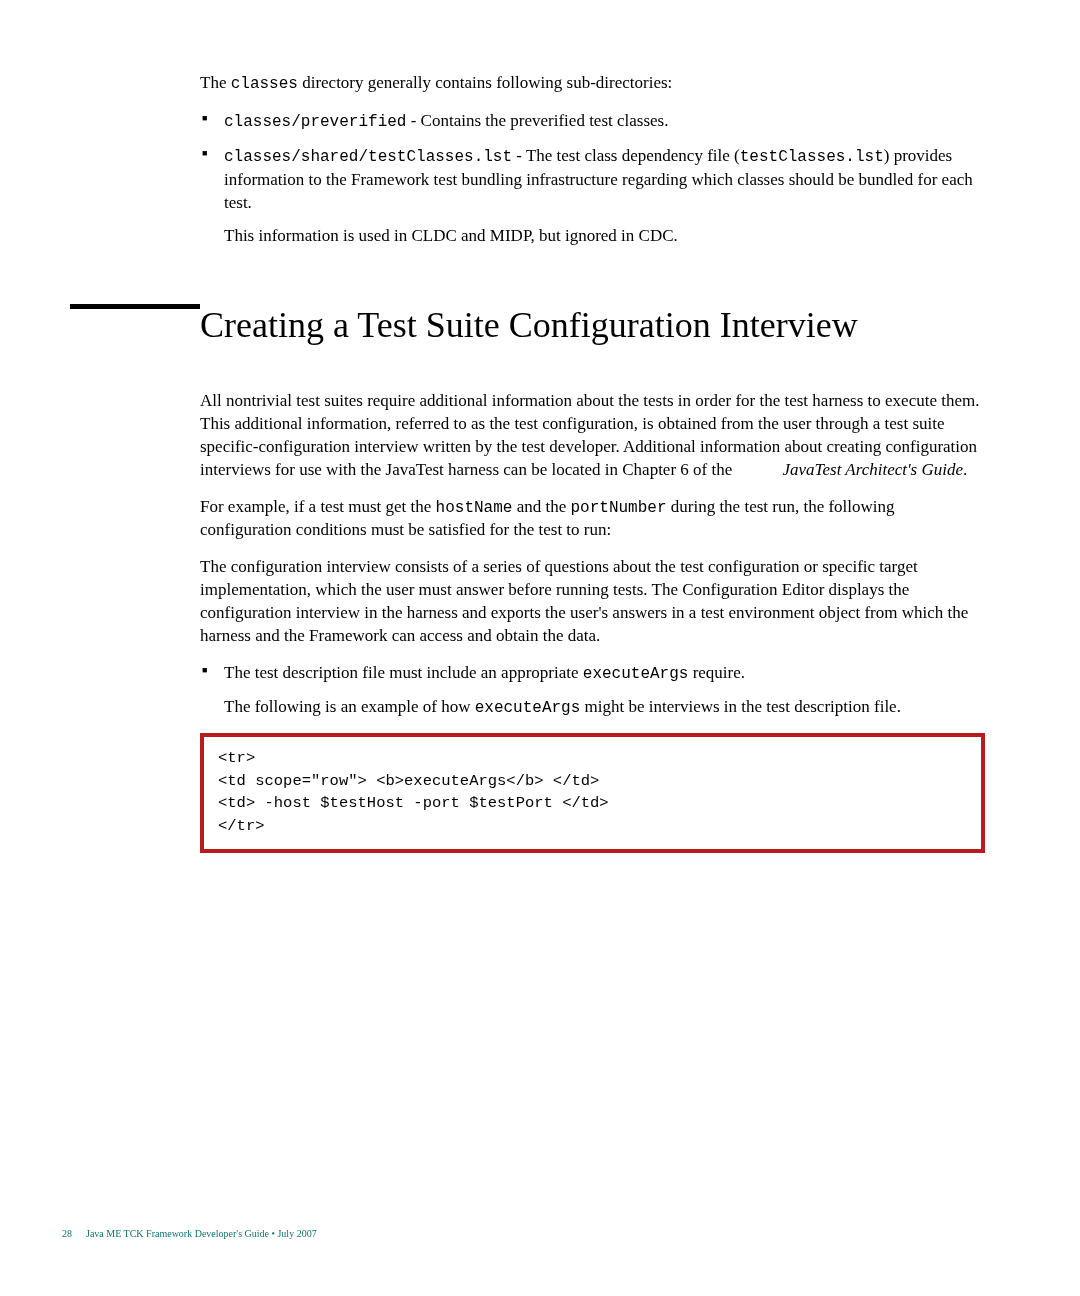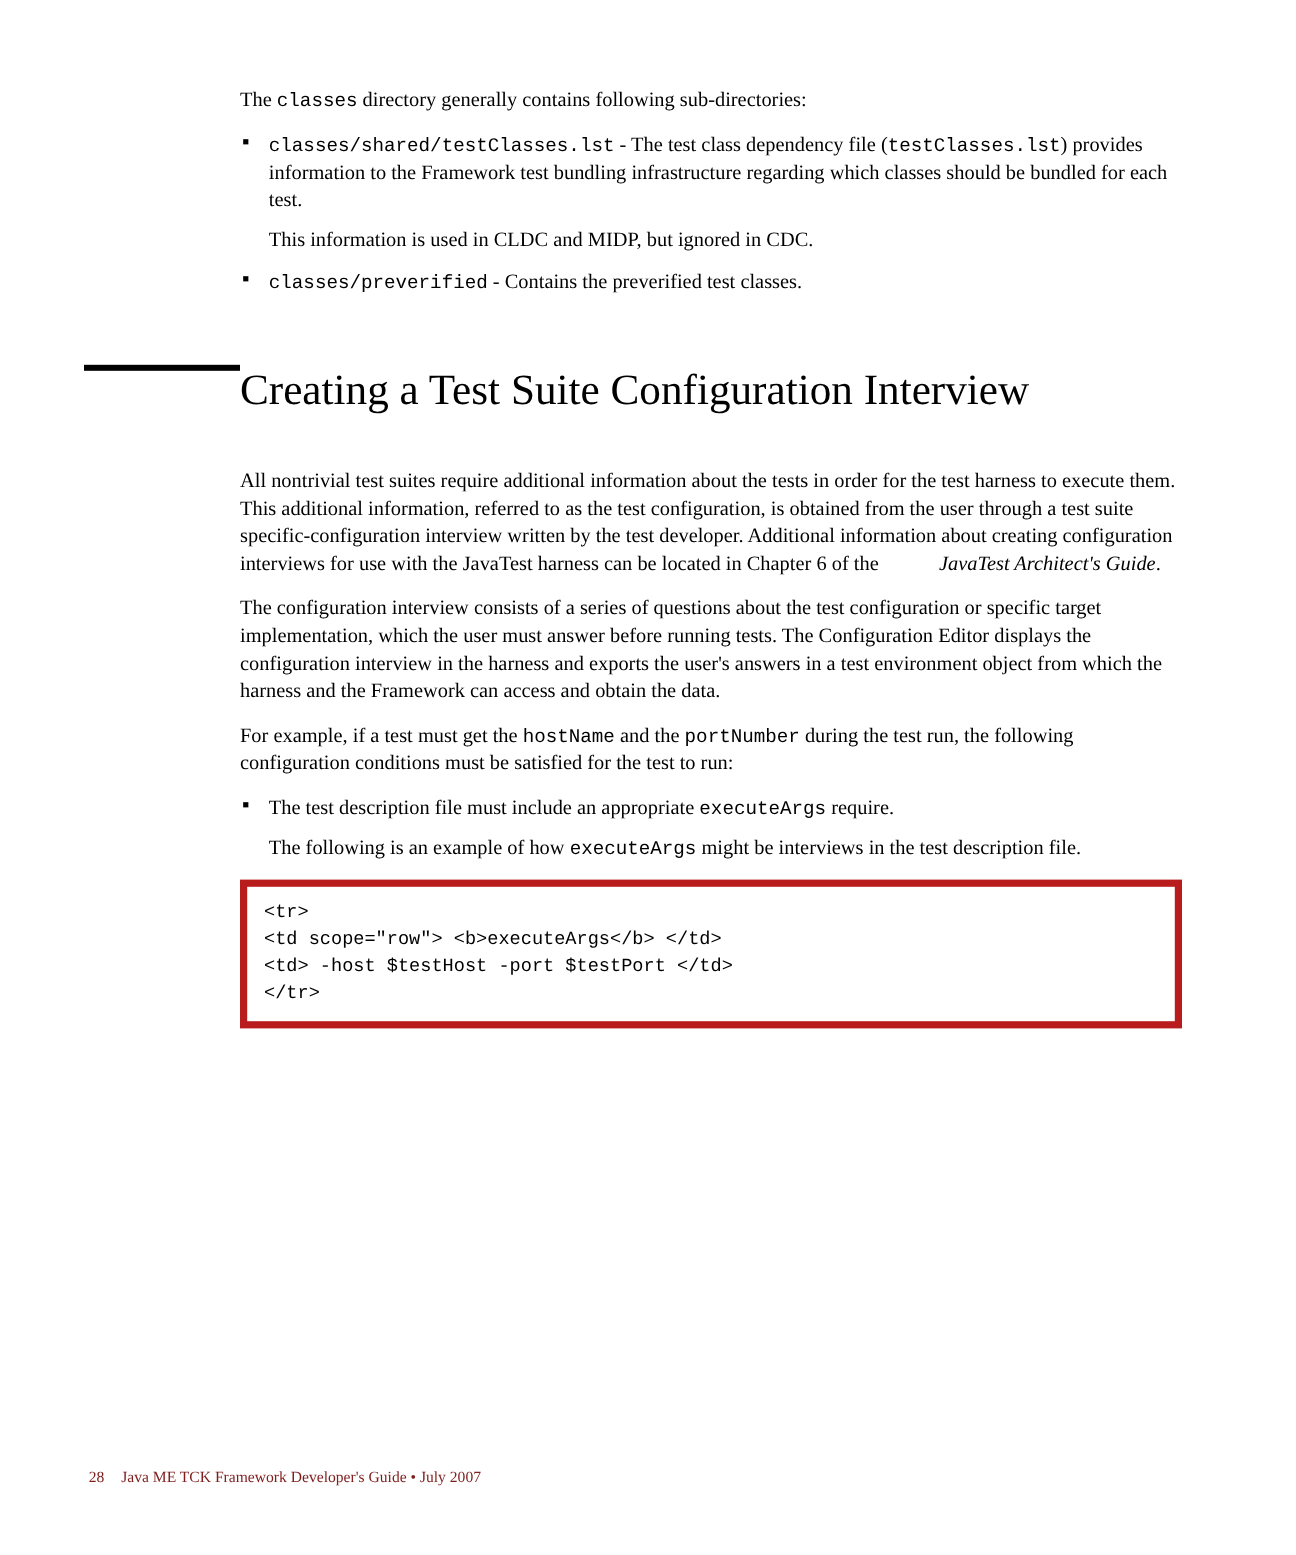--- a/index.html
+++ b/index.html
@@ -60,77 +60,77 @@
     height: 5px;
     background: #000;
   }
   .h1 {
     font-size: 36px;
     font-weight: normal;
     line-height: 1.18;
     margin: 30px 0 44px 0;
   }
   .code-box {
-    border: 6px solid #b91c1c;
+    border: 4px solid #b91c1c;
     font-family: "Courier New", Courier, monospace;
     font-size: 15.5px;
     padding: 10px 14px 12px 14px;
     margin: 6px 0 0 0;
     white-space: pre;
     line-height: 1.45;
   }
   .footer {
     position: absolute;
     bottom: 56px;
-    left: 74px;
-    font-size: 13px;
-    color: #7f1d1d;
+    left: 62px;
+    font-size: 10px;
+    color: #0f766e;
   }
   .footer .pg {
     font-weight: normal;
     margin-right: 14px;
   }
   .italic { font-style: italic; margin-left: 46px; }
 </style>
 </head>
 <body>
 
 <div class="page">
 
   <p>
     <span>The </span><span class="mono">classes</span><span> directory generally contains following sub-directories:</span>
   </p>
 
   <ul class="blk">
     <li>
+      <span class="mono">classes/preverified</span><span> - Contains the preverified test classes.</span>
+    </li>
+    <li>
       <span class="mono">classes/shared/testClasses.lst</span><span> - The test class dependency file (</span><span class="mono">testClasses.lst</span><span>) provides information to the Framework test bundling infrastructure regarding which classes should be bundled for each test.</span>
       <div class="subpara">This information is used in CLDC and MIDP, but ignored in CDC.</div>
-    </li>
-    <li>
-      <span class="mono">classes/preverified</span><span> - Contains the preverified test classes.</span>
     </li>
   </ul>
 
 
 
   <div class="rule-wrap">
     <div class="rule"></div>
   </div>
 
   <h1 class="h1">Creating a Test Suite Configuration Interview</h1>
 
   <p>
     <span>All nontrivial test suites require additional information about the tests in order for the test harness to execute them. This additional information, referred to as the test configuration, is obtained from the user through a test suite specific-configuration interview written by the test developer. Additional information about creating configuration interviews for use with the JavaTest harness can be located in Chapter 6 of the </span><span class="italic">JavaTest Architect's Guide</span><span>.</span>
   </p>
 
-  <p>The configuration interview consists of a series of questions about the test configuration or specific target implementation, which the user must answer before running tests. The Configuration Editor displays the configuration interview in the harness and exports the user's answers in a test environment object from which the harness and the Framework can access and obtain the data.</p>
-
   <p>
     <span>For example, if a test must get the </span><span class="mono">hostName</span><span> and the </span><span class="mono">portNumber</span><span> during the test run, the following configuration conditions must be satisfied for the test to run:</span>
   </p>
+
+  <p>The configuration interview consists of a series of questions about the test configuration or specific target implementation, which the user must answer before running tests. The Configuration Editor displays the configuration interview in the harness and exports the user's answers in a test environment object from which the harness and the Framework can access and obtain the data.</p>
 
   <ul class="blk">
     <li>
       <span>The test description file must include an appropriate </span><span class="mono">executeArgs</span><span> require.</span>
       <div class="subpara">
         <span>The following is an example of how </span><span class="mono">executeArgs</span><span> might be interviews in the test description file.</span>
       </div>
     </li>
   </ul>
 

